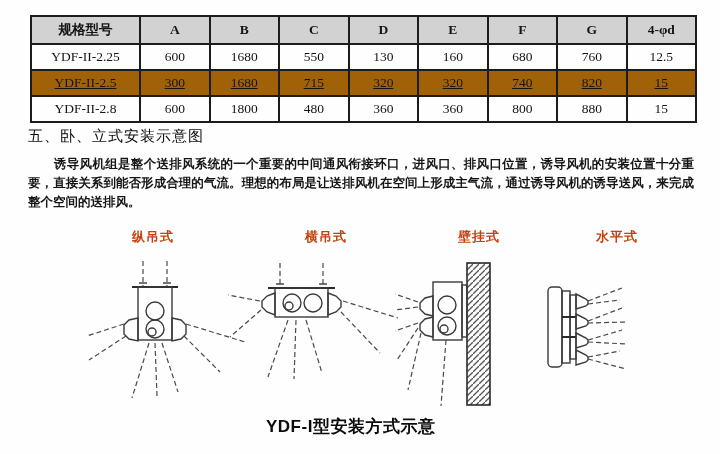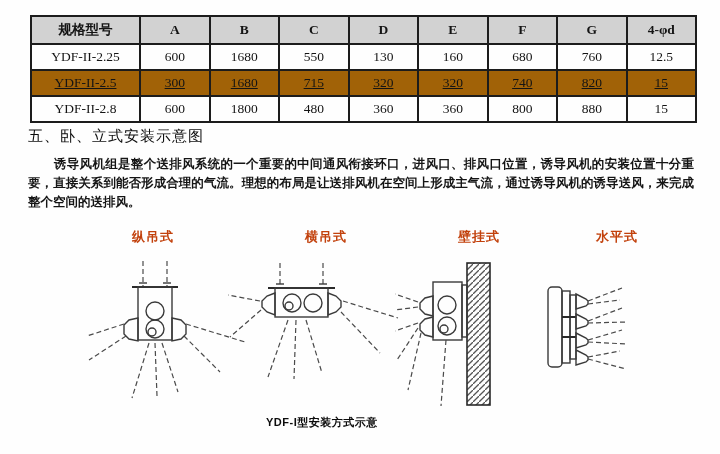--- a/index.html
+++ b/index.html
@@ -47,21 +47,21 @@
   .lbl-3 { left:563px;margin-left:33px; }
 
   .diag { position:absolute; }
   .d1 { left:85px;  top:256px; }
   .d2 { left:228px; top:255px; }
   .d3 { left:395px; top:258px; }
   .d4 { left:530px; top:278px; }
 
   .caption {
     position:absolute; left:266px; top:415px;
-    font-size:11px; font-weight:bold; letter-spacing:0.5px; color:#0c0c0c;
+    font-size:17px; font-weight:bold; letter-spacing:0.5px; color:#0c0c0c;
   }
 
   svg .solid { fill:none; stroke:#3a3a3a; stroke-width:1.4; }
   svg .thick { fill:none; stroke:#2a2a2a; stroke-width:2; }
   svg .dash  { fill:none; stroke:#4a4a4a; stroke-width:1.2; stroke-dasharray:5 3; }
 </style>
 </head>
 <body>
 
 <div class="page">

